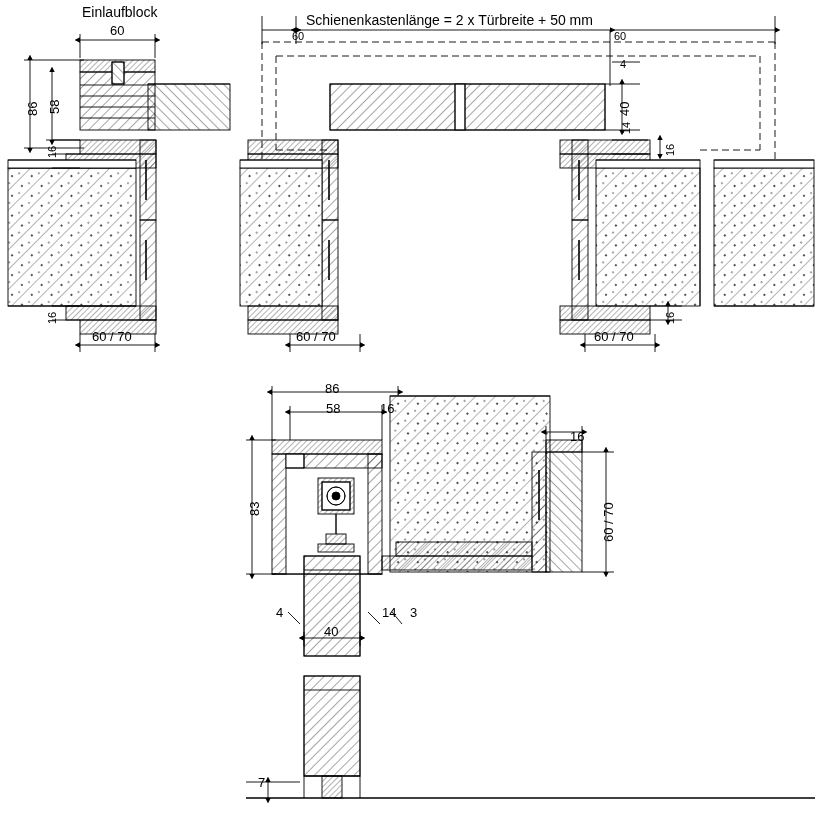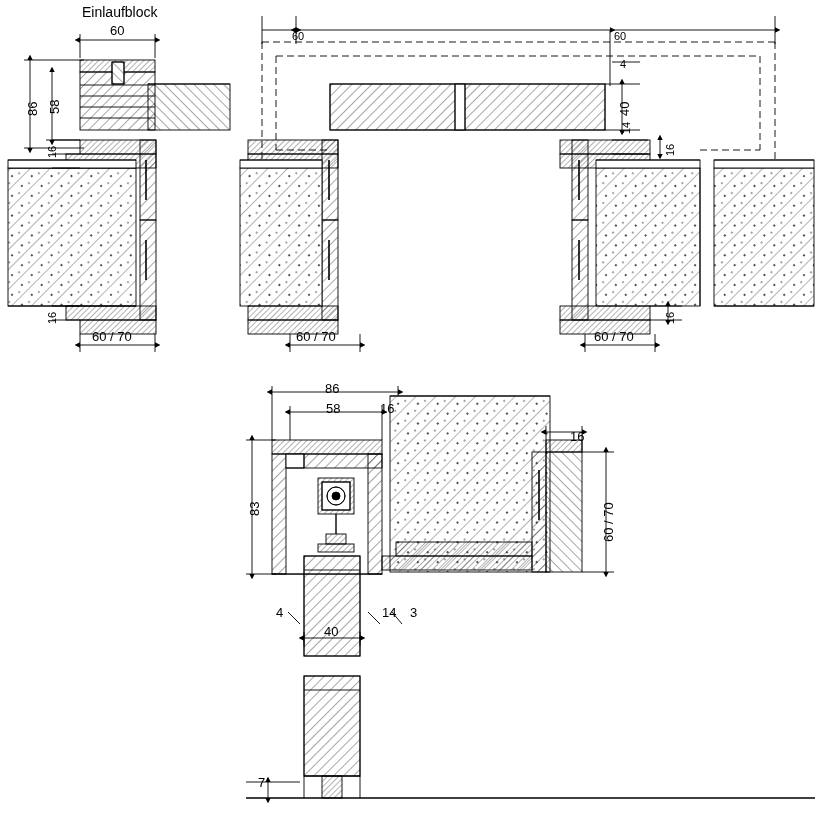--- a/index.html
+++ b/index.html
@@ -238,20 +238,21 @@
       <line x1="304" y1="638" x2="360" y2="638" marker-start="url(#arrL)" marker-end="url(#arrR)"></line>
       <line x1="288" y1="612" x2="300" y2="624"></line>
       <line x1="368" y1="612" x2="380" y2="624"></line>
       <line x1="392" y1="612" x2="402" y2="624"></line>
     </g>
 
   </g>
 </svg>
 
 <div class="lbl big" style="left:82px;top:6px;">Einlaufblock</div>
+<div class="lbl big" style="left:306px;top:14px;">Schienenkastenlänge = 2 x Türbreite + 50 mm</div>
 
 <div class="lbl" style="left:110px;top:24px;">60</div>
 <div class="lbl rot" style="left:26px;top:116px;transform:rotate(-90deg);">86</div>
 <div class="lbl rot" style="left:48px;top:114px;transform:rotate(-90deg);">58</div>
 <div class="lbl sm rot" style="left:46px;top:158px;transform:rotate(-90deg);">16</div>
 <div class="lbl sm rot" style="left:46px;top:324px;transform:rotate(-90deg);">16</div>
 <div class="lbl" style="left:92px;top:330px;">60 / 70</div>
 
 <div class="lbl sm" style="left:292px;top:30px;">60</div>
 <div class="lbl sm" style="left:614px;top:30px;">60</div>

